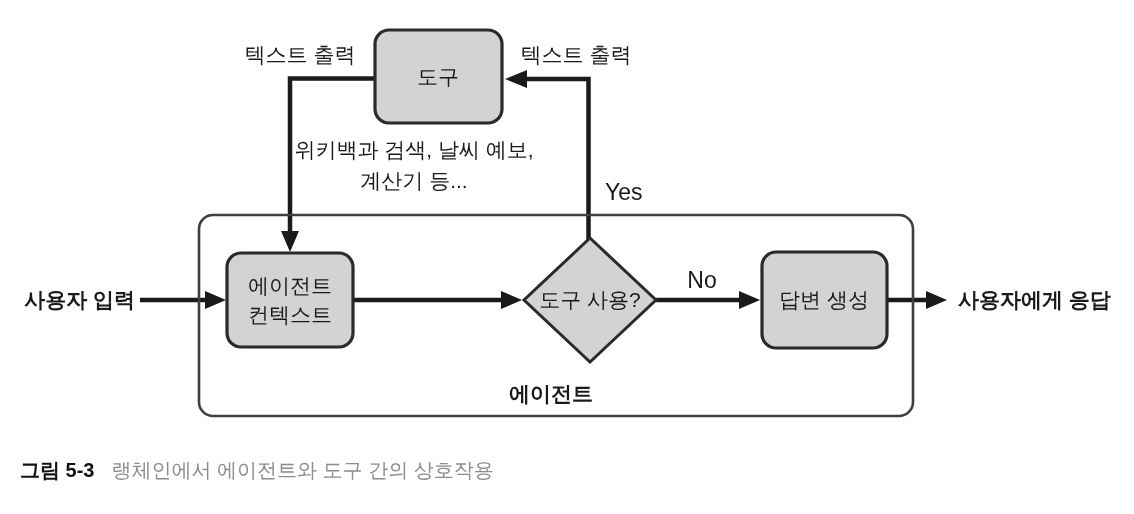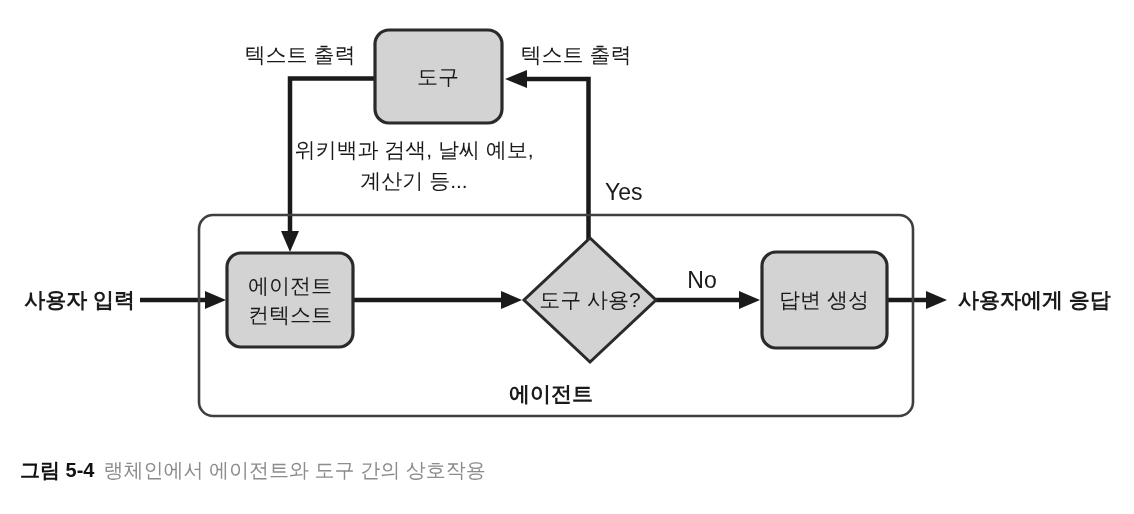--- a/index.html
+++ b/index.html
@@ -64,21 +64,21 @@
     top: 457px;
     font-size: 20px;
     white-space: nowrap;
   }
   .caption .fig-num {
     color: #111111;
     font-weight: bold;
   }
   .caption .fig-text {
     color: #8c8c8c;
-    margin-left: 9px;
+    margin-left: 17px;
   }
 </style>
 </head>
 <body>
 
 <svg id="diagram-svg" width="1134" height="514" viewBox="0 0 1134 514">
 
   <g>
     <path class="flow-line" d="M 375 78.5 L 290 78.5 L 290 233"></path>
     <polygon class="arrow-head" points="290,252 281,231 299,231"></polygon>
@@ -132,14 +132,14 @@
   <text class="lbl" x="590" y="307" text-anchor="middle">도구 사용?</text>
 
   <rect class="node-rect" x="762" y="252" width="125" height="96" rx="14"></rect>
   <text class="lbl" x="824" y="307" text-anchor="middle">답변 생성</text>
 
   <text class="lbl lbl-bold" x="135" y="307" text-anchor="end">사용자 입력</text>
   <text class="lbl lbl-bold" x="958" y="307" text-anchor="start">사용자에게 응답</text>
 </svg>
 
 <div class="caption">
-  <span class="fig-num">그림 5-4</span><span class="fig-text">랭체인에서 에이전트와 도구 간의 상호작용</span>
+  <span class="fig-num">그림 5-3</span><span class="fig-text">랭체인에서 에이전트와 도구 간의 상호작용</span>
 </div>
 
 </body></html>

